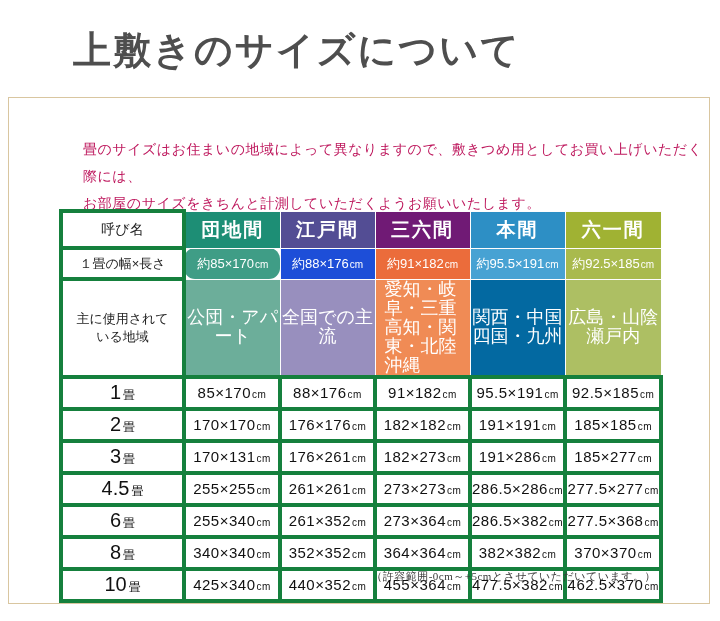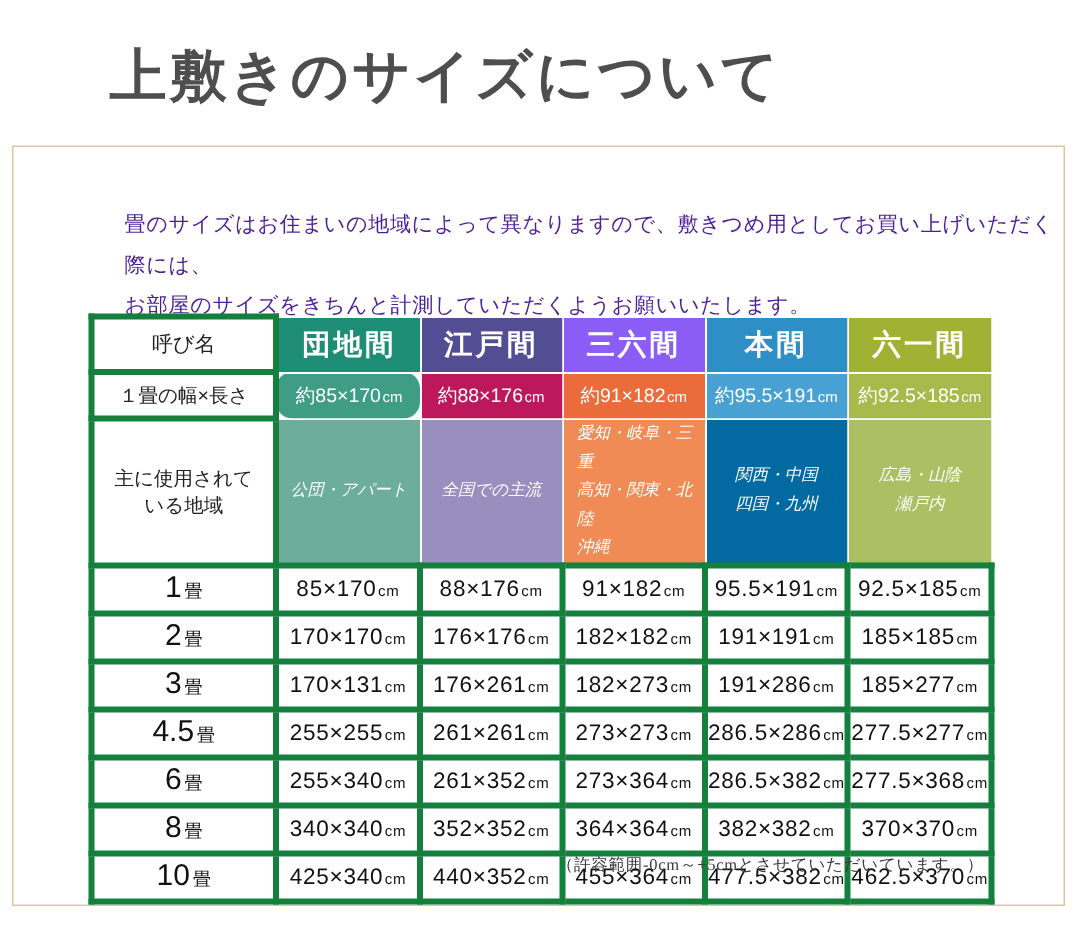--- a/index.html
+++ b/index.html
@@ -13,21 +13,21 @@
     text-align:center;
     font-family:"Liberation Serif","DejaVu Serif",serif;
     font-size:38px;font-weight:600;color:#4e4e4e;letter-spacing:2px;
   }
   .panel{
     position:absolute;left:8px;top:97px;width:702px;height:507px;
     border:1px solid #d9c6a0;background:#fff;box-sizing:border-box;
   }
   .intro{
     position:absolute;left:74px;top:38px;
-    font-size:14px;color:#4c1d95;line-height:27px;letter-spacing:0.5px;
+    font-size:14px;color:#be185d;line-height:27px;letter-spacing:0.5px;
   }
   table.size-table{
     position:absolute;left:50px;top:111px;
     border-collapse:collapse;table-layout:fixed;
     font-size:14px;
   }
   .size-table td{
     border:4px solid #15803d;text-align:center;vertical-align:middle;
     padding:0;overflow:hidden;
   }
@@ -36,21 +36,21 @@
   tr.r-region{height:60px;}
   tr.r-data{height:32px;}
   td.corner{font-size:14px;color:#222;background:#fff;}
   td.lbl{font-size:13px;color:#222;background:#fff;line-height:18px;}
   td.hdr{
     font-size:19px;font-weight:bold;color:#fff;letter-spacing:2px;
     border:1px solid #fdfdfd;
   }
   td.tint{color:#fff;border:1px solid #fdfdfd;}
   td.szv{font-size:13px;}
-  td.reg{font-size:11px;line-height:19px;font-style:italic;}
+  td.reg{font-size:18px;line-height:19px;}
   td.reg.left{text-align:left;padding-left:9px;}
   td.val{font-size:15px;color:#111;background:#fff;letter-spacing:0.5px;}
   td.rowlabel{background:#fff;color:#111;}
   .num{font-size:20px;letter-spacing:0;}
   .ju{font-size:12px;margin-left:2px;}
   .unit{font-size:10px;margin-left:1px;}
   .footnote{
     position:absolute;top:471px;right:53px;
     font-size:11px;color:#3a3a3a;letter-spacing:0.5px;font-family:Liberation Serif, serif;
   }
@@ -75,29 +75,29 @@
       <col style="width:95px">
         <col style="width:95px">
         <col style="width:96px">
     </colgroup>
 
     <tbody>
         <tr class="r-hdr">
       <td class="corner">呼び名</td>
       <td class="hdr" style="background-color: rgb(29, 142, 117);">団地間</td>
       <td class="hdr" style="background-color: rgb(83, 77, 148);">江戸間</td>
-      <td class="hdr" style="background-color: #8b5cf6;">三六間</td>
+      <td class="hdr" style="background-color: #701a75;">三六間</td>
       <td class="hdr" style="background-color: rgb(45, 143, 197);">本間</td>
       <td class="hdr" style="background-color: rgb(160, 178, 51);">六一間</td>
     </tr>
 
     <tr class="r-size">
       <td class="lbl">１畳の幅×長さ</td>
       <td class="tint szv" style="background-color: rgb(63, 157, 134); border-radius: 11px;"><span>約85×170</span><span class="unit">cm</span></td>
-      <td class="tint szv" style="background-color: #be185d;"><span>約88×176</span><span class="unit">cm</span></td>
+      <td class="tint szv" style="background-color: #1d4ed8;"><span>約88×176</span><span class="unit">cm</span></td>
       <td class="tint szv" style="background-color: rgb(235, 108, 59);"><span>約91×182</span><span class="unit">cm</span></td>
       <td class="tint szv" style="background-color: rgb(71, 162, 211);"><span>約95.5×191</span><span class="unit">cm</span></td>
       <td class="tint szv" style="background-color: rgb(169, 186, 77);"><span>約92.5×185</span><span class="unit">cm</span></td>
     </tr>
 
     <tr class="r-region">
       <td class="lbl">
         <div>主に使用されて</div>
         <div>いる地域</div>
       </td>

